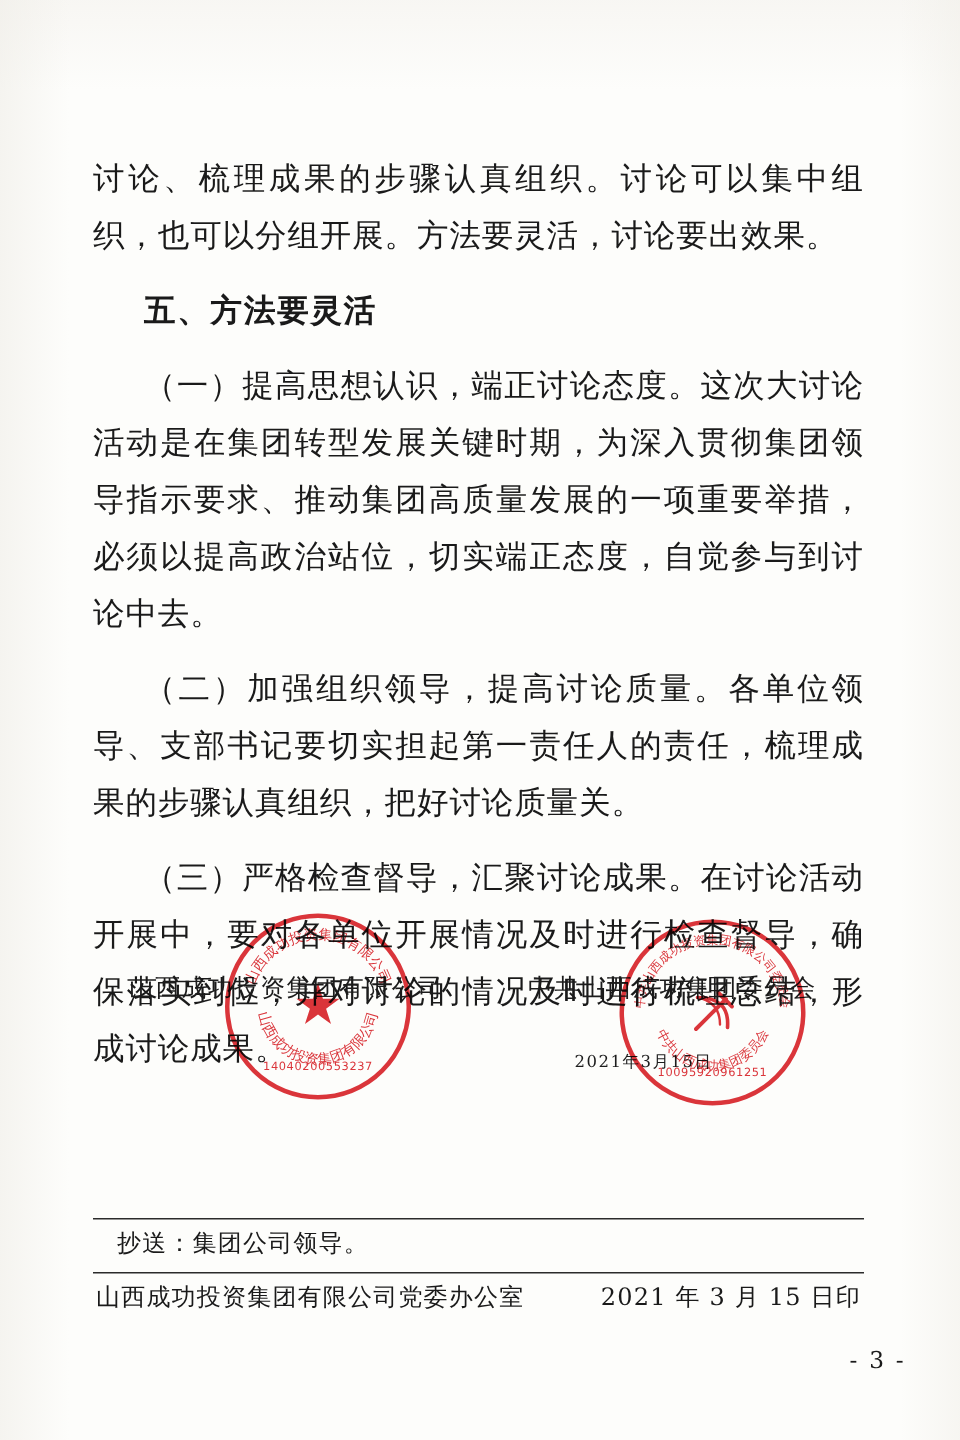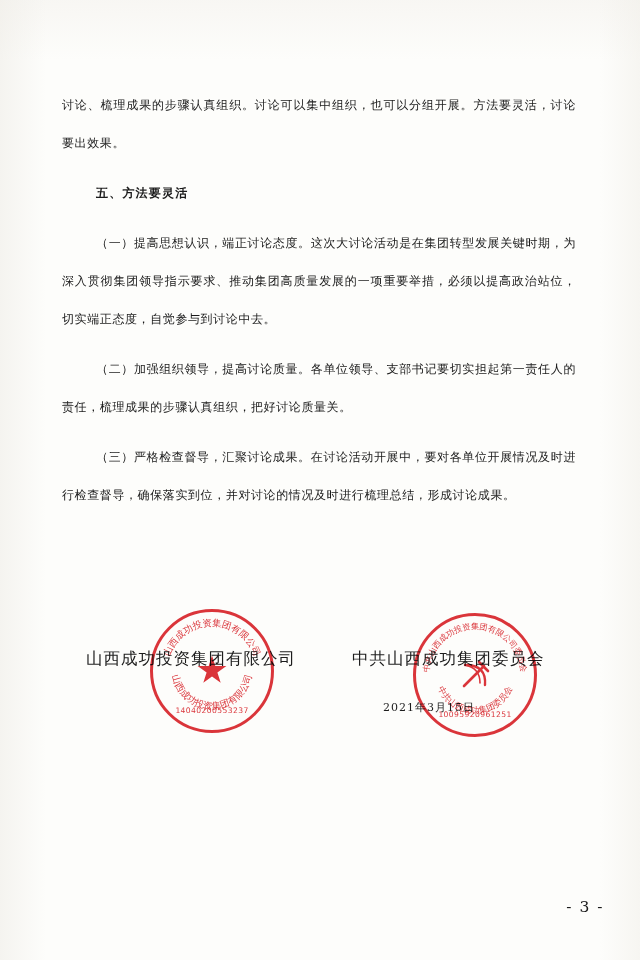--- a/index.html
+++ b/index.html
@@ -26,24 +26,24 @@
     inset: 0;
     background:
       linear-gradient(90deg, rgba(238,236,230,0.55) 0px, rgba(255,255,255,0) 46px),
       linear-gradient(270deg, rgba(240,238,232,0.5) 0px, rgba(255,255,255,0) 40px),
       linear-gradient(180deg, rgba(244,242,238,0.6) 0px, rgba(255,255,255,0) 60px);
     pointer-events: none;
   }
   .body-text {
     position: absolute;
     left: 62px;
-    top: 86px;
+    top: 100px;
     width: 514px;
     font-family: "DejaVu Serif", serif;
-    font-size: 12px;
+    font-size: 21px;
     line-height: 38px;
     color: #1a1a1a;
     letter-spacing: 0.6px;
     text-align: justify;
   }
   .para {
     margin: 0 0 12px 0;
     text-indent: 0;
   }
   .para.indent {
@@ -254,15 +254,24 @@
           <path d="M6 28 L26 8"></path>
           <path d="M21 4 L30 13"></path>
           <path d="M7 7 C22 7 28 14 27 27" stroke-width="2.4"></path>
           <path d="M7 7 C17 9 22 15 22 25" stroke-width="1.6"></path>
         </g>
       </svg>
       <div class="seal-num">10095920961251</div>
     </div>
   </div>
 
+  <div class="footer">
+    <div class="footer-rule"></div>
+    <div class="footer-cc">抄送：集团公司领导。</div>
+    <div class="footer-rule"></div>
+    <div class="footer-bottom">
+      <span>山西成功投资集团有限公司党委办公室</span>
+      <span>2021 年 3 月 15 日印</span>
+    </div>
+  </div>
 
   <div class="page-num">- 3 -</div>
 </div>
 
 </body></html>

